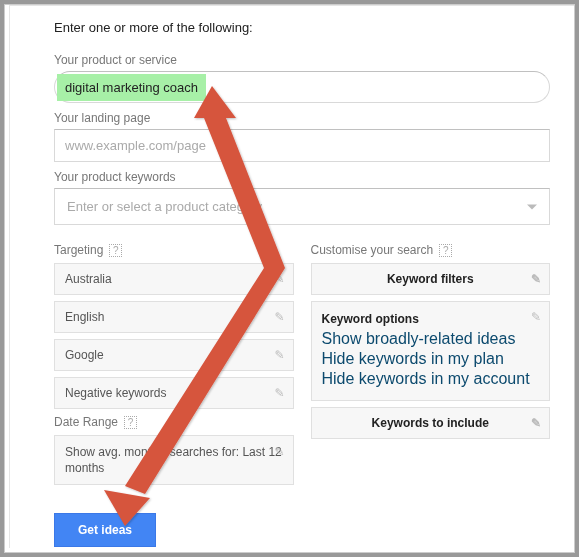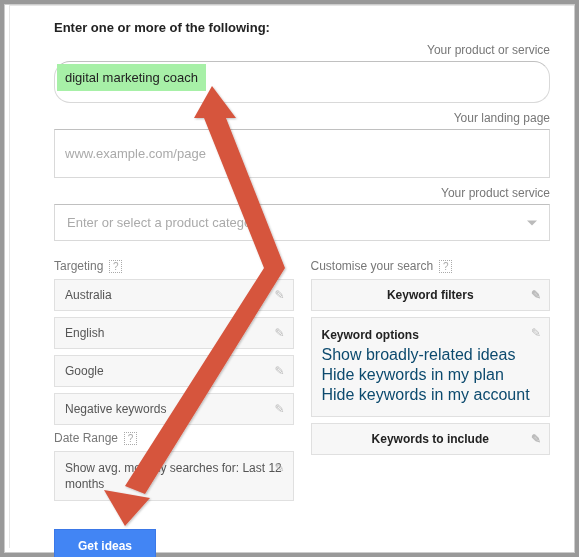--- a/index.html
+++ b/index.html
@@ -22,42 +22,41 @@
   }
   .inner {
     position: absolute;
     left: 4px; top: 0; right: 0; bottom: 4px;
     background: #fff;
     border-top: 1px solid #e5e5e5;
     border-left: 1px solid #e5e5e5;
     padding: 14px 24px 18px 44px;
   }
   .heading {
-    font-weight: bold;
+    font-weight: normal;
     font-size: 13px;
-    margin-bottom: 8px;
+    margin-bottom: 18px;
   }
   .small-label {
     color: #777;
     font-size: 12px;
     margin: 8px 0 4px 0;
-    text-align: right;
   }
   .field {
     width: 100%;
     border: 1px solid #d9d9d9;
     border-top-color: #c0c0c0;
-    padding: 16px 10px;
+    padding: 8px 10px;
     font-size: 13px;
     color: #222;
     background: #fff;
   }
   .field.placeholder { color: #aaa; }
   .textarea {
-    height: 42px;
+    height: 32px;
     position: relative;
     border-radius: 16px;
   }
   .highlight {
     display: inline-block;
     background: #a7f0a7;
     padding: 6px 8px;
     margin: 0;
   }
   .select-wrap {
@@ -151,21 +150,21 @@
   <div class="heading">Enter one or more of the following:</div>
 
   <div class="small-label">Your product or service</div>
   <div class="field textarea" style="padding:2px;">
     <span class="highlight">digital marketing coach</span>
   </div>
 
   <div class="small-label">Your landing page</div>
   <div class="field placeholder">www.example.com/page</div>
 
-  <div class="small-label">Your product service</div>
+  <div class="small-label">Your product keywords</div>
   <div class="select-wrap">
     <div class="select">
       <span>Enter or select a product category</span>
       <span class="chev"></span>
     </div>
   </div>
 
   <div class="cols">
     <div class="col">
       <div class="section-title">

